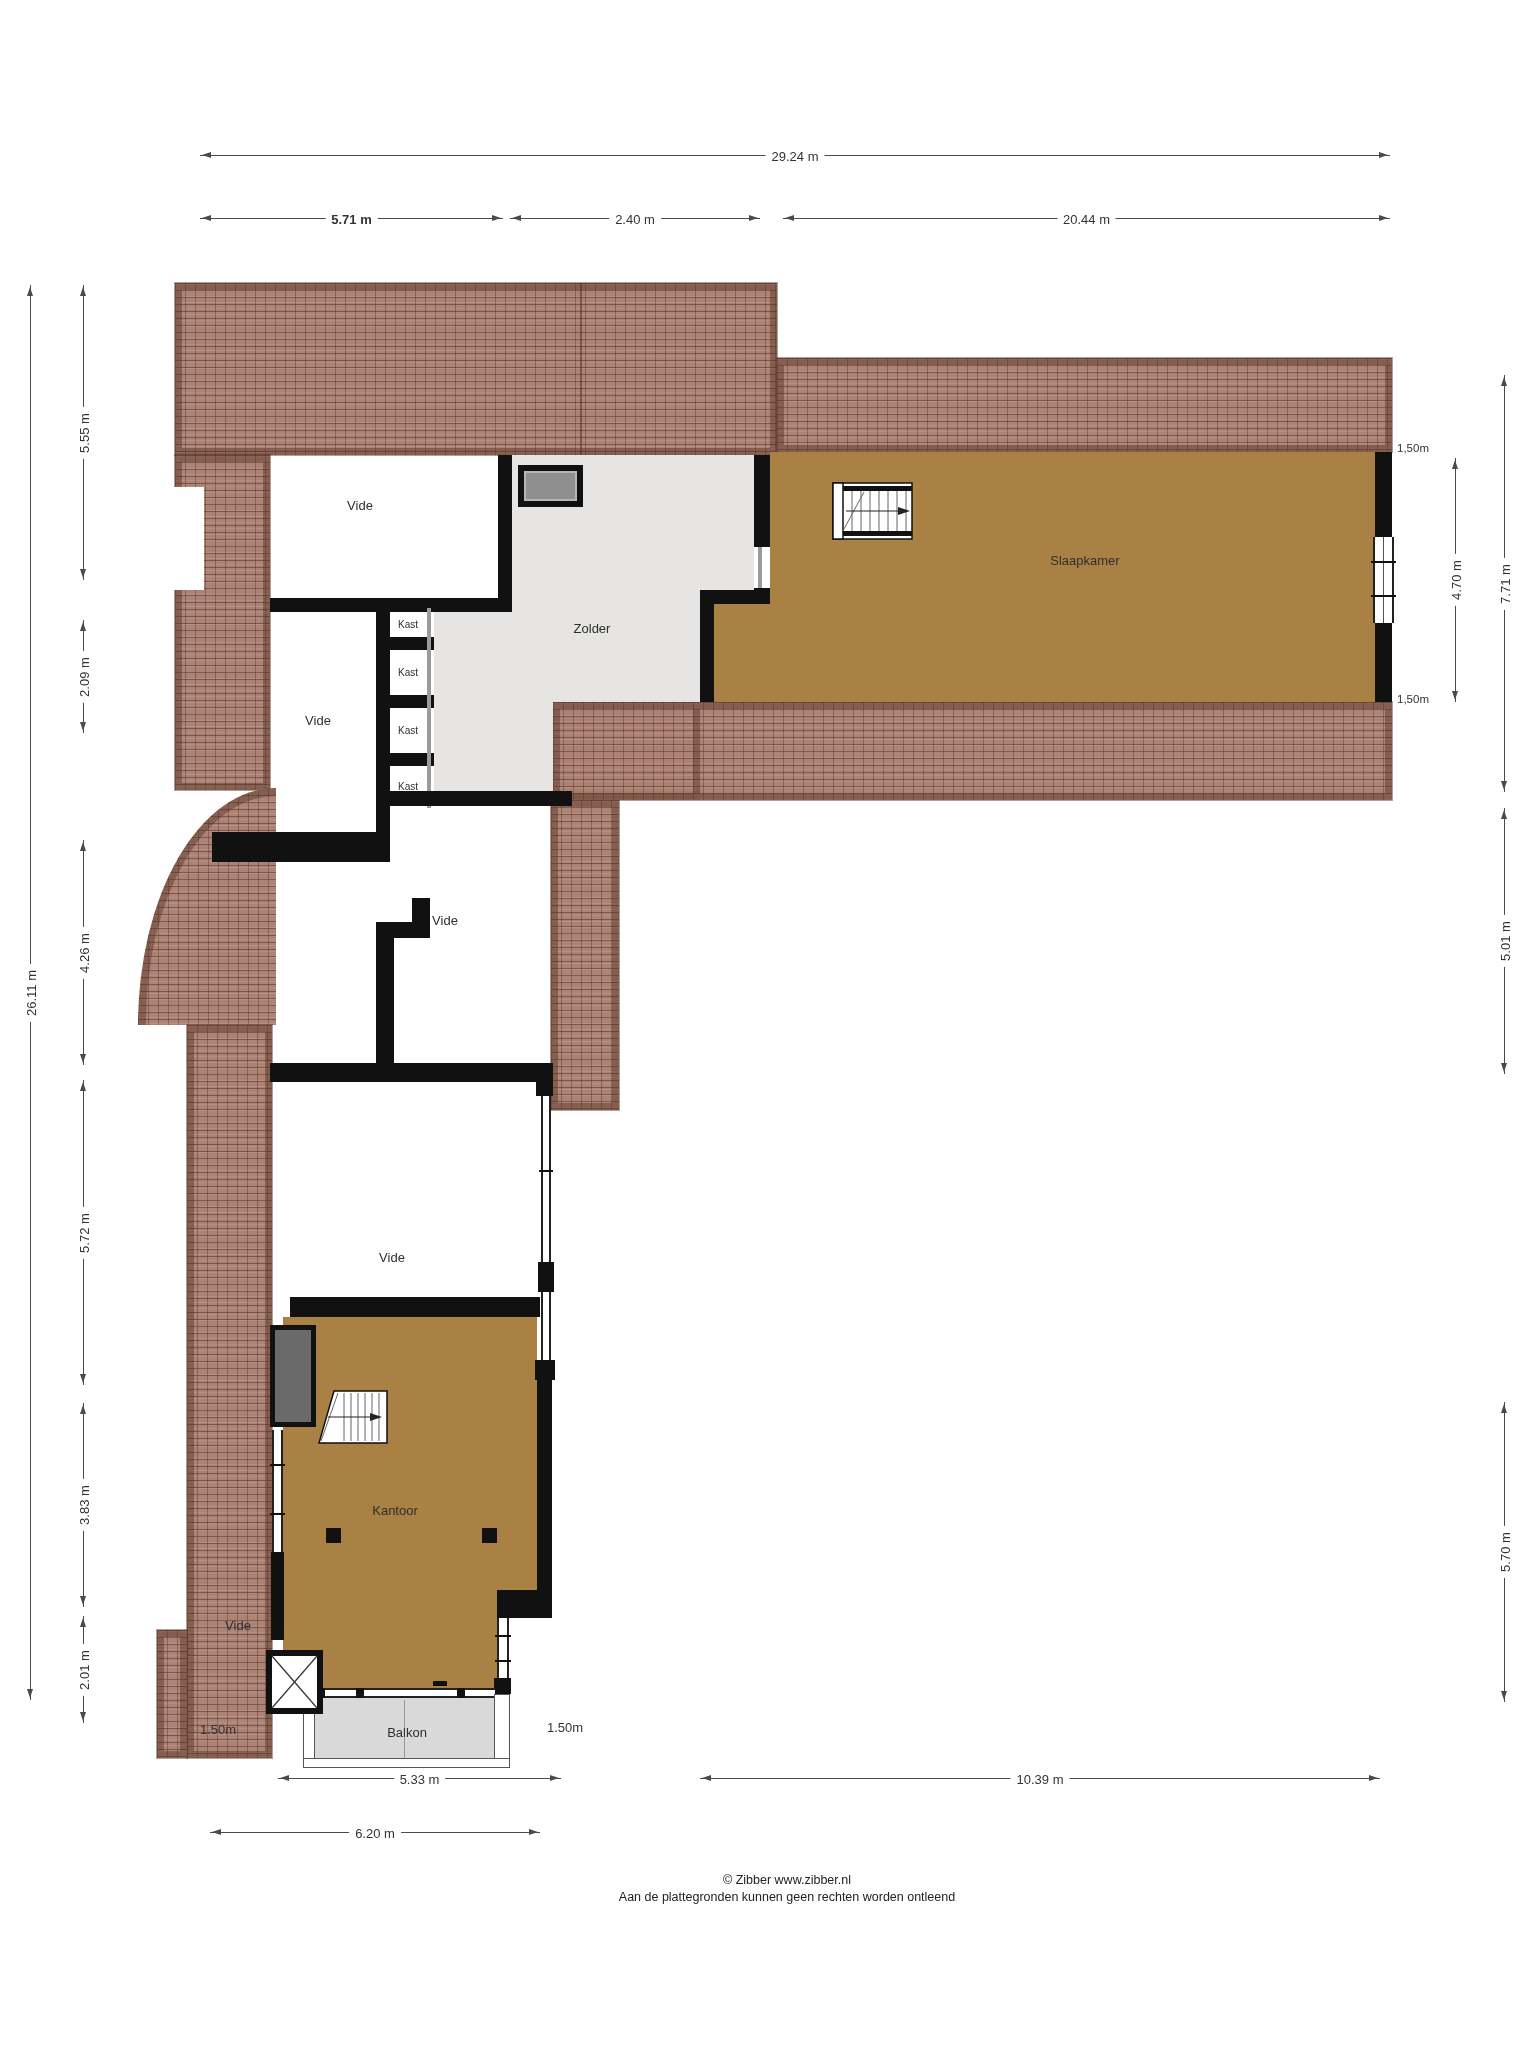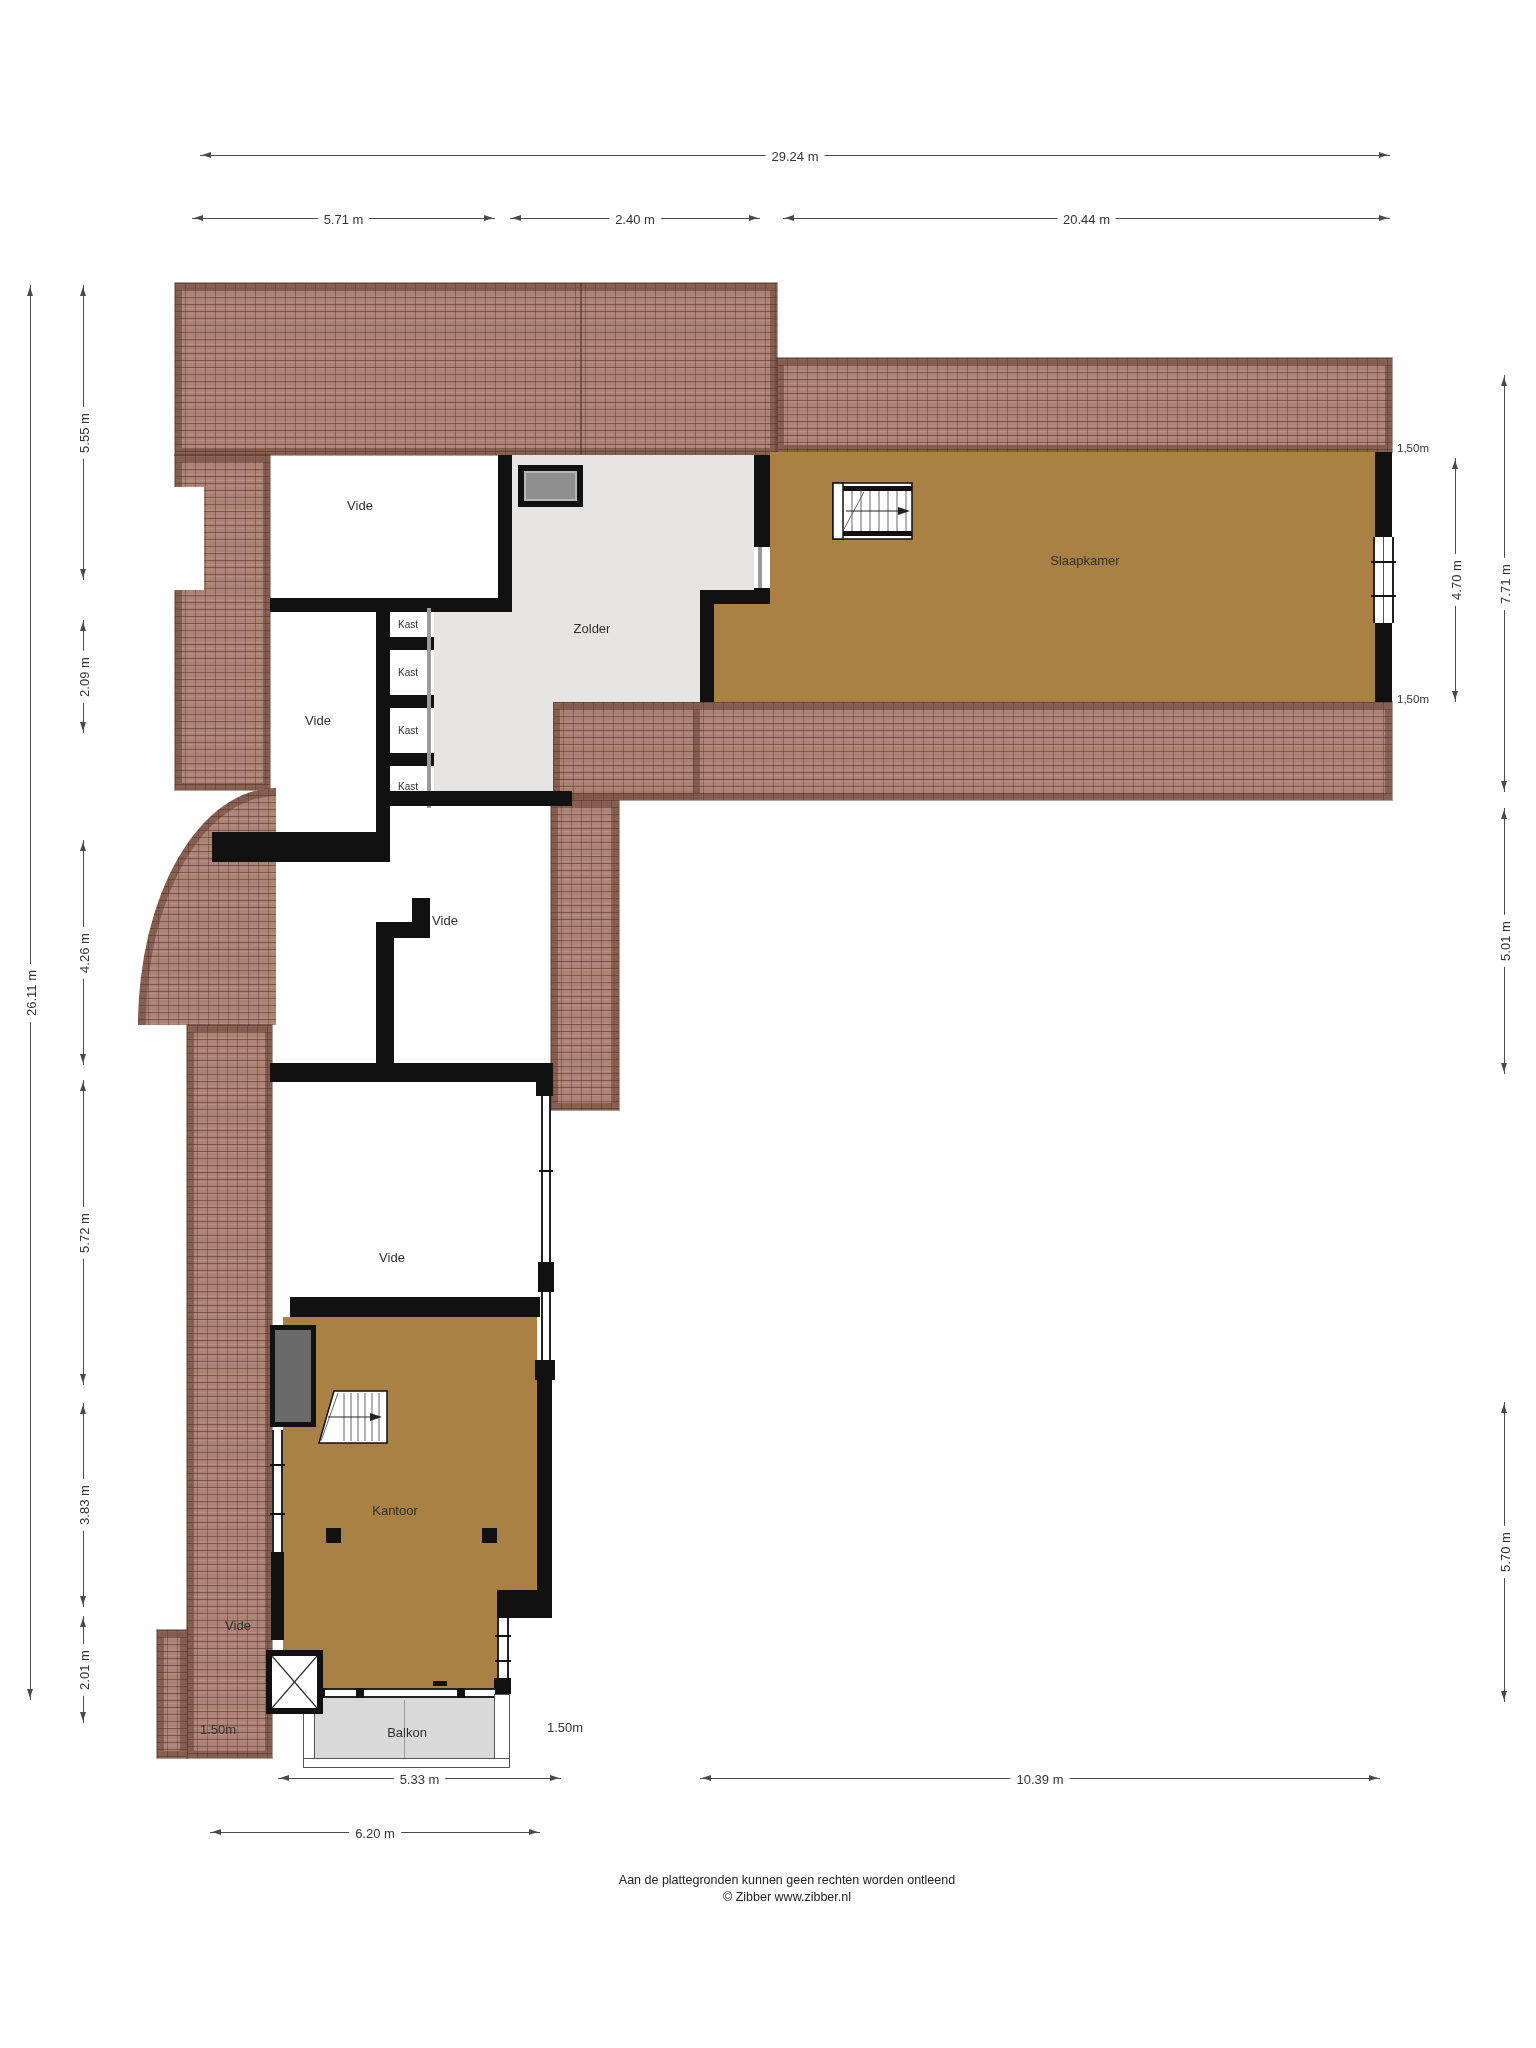--- a/index.html
+++ b/index.html
@@ -183,21 +183,21 @@
 <span class="rlabel" style="left:395px;top:1510px;">Kantoor</span>
 <span class="rlabel" style="left:407px;top:1732px;">Balkon</span>
 <span class="rlabel small" style="left:408px;top:624px;">Kast</span>
 <span class="rlabel small" style="left:408px;top:672px;">Kast</span>
 <span class="rlabel small" style="left:408px;top:730px;">Kast</span>
 <span class="rlabel small" style="left:408px;top:786px;">Kast</span>
 
 <div class="dim dim-h" style="left:200px;top:155px;width:1190px;">
     <span class="dlbl">29.24 m</span>
   </div>
-<div class="dim dim-h" style="left:192px;top:218px;width:303px;">
+<div class="dim dim-h" style="left:200px;top:218px;width:303px;font-weight:bold;">
     <span class="dlbl">5.71 m</span>
   </div>
 <div class="dim dim-h" style="left:510px;top:218px;width:250px;">
     <span class="dlbl">2.40 m</span>
   </div>
 <div class="dim dim-h" style="left:783px;top:218px;width:607px;">
     <span class="dlbl">20.44 m</span>
   </div>
 
 <div class="dim dim-v" style="left:30px;top:285px;height:1415px;">
@@ -244,15 +244,15 @@
 <div class="dim dim-h" style="left:210px;top:1832px;width:330px;">
     <span class="dlbl">6.20 m</span>
   </div>
 
 <span class="freelbl la" style="left:1397px;top:448px;">1,50m</span>
 <span class="freelbl la" style="left:1397px;top:699px;">1,50m</span>
 <span class="freelbl" style="left:218px;top:1729px;font-size:13px;">1.50m</span>
 <span class="freelbl" style="left:565px;top:1727px;font-size:13px;">1.50m</span>
 
 <div class="footer">
+  <div>© Zibber www.zibber.nl</div>
   <div>Aan de plattegronden kunnen geen rechten worden ontleend</div>
-  <div>© Zibber www.zibber.nl</div>
 </div>
 
 </body></html>

